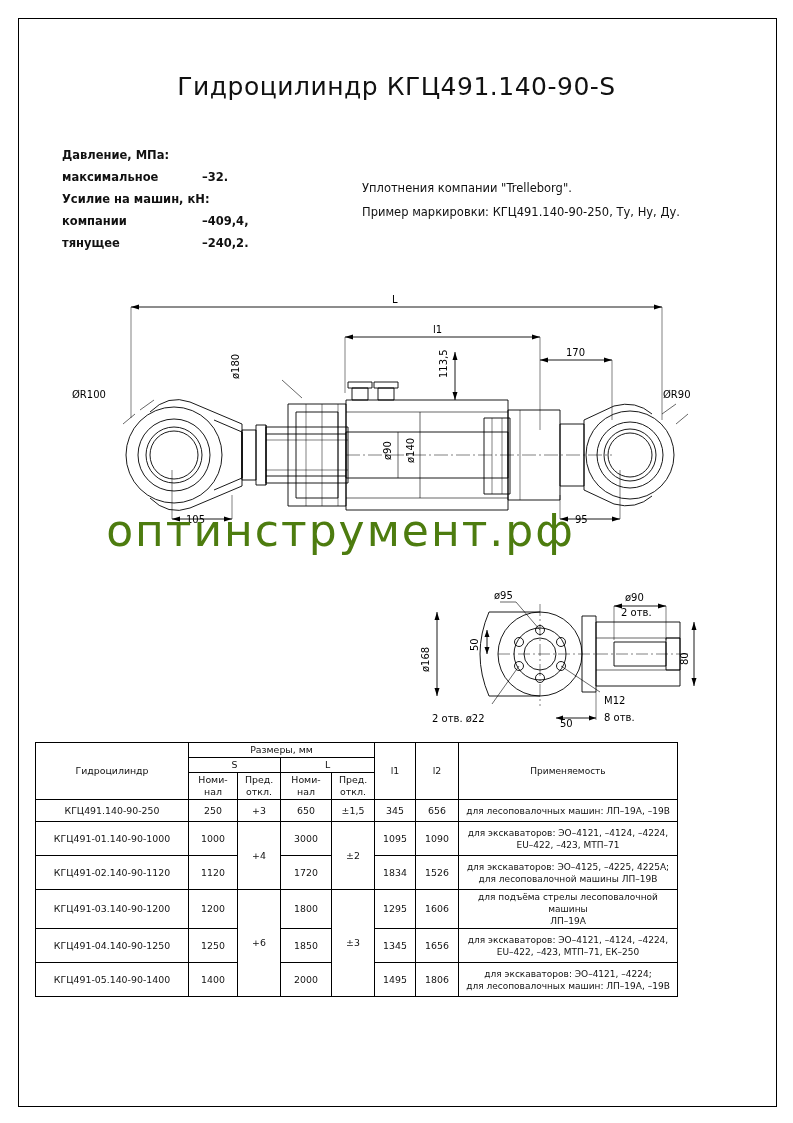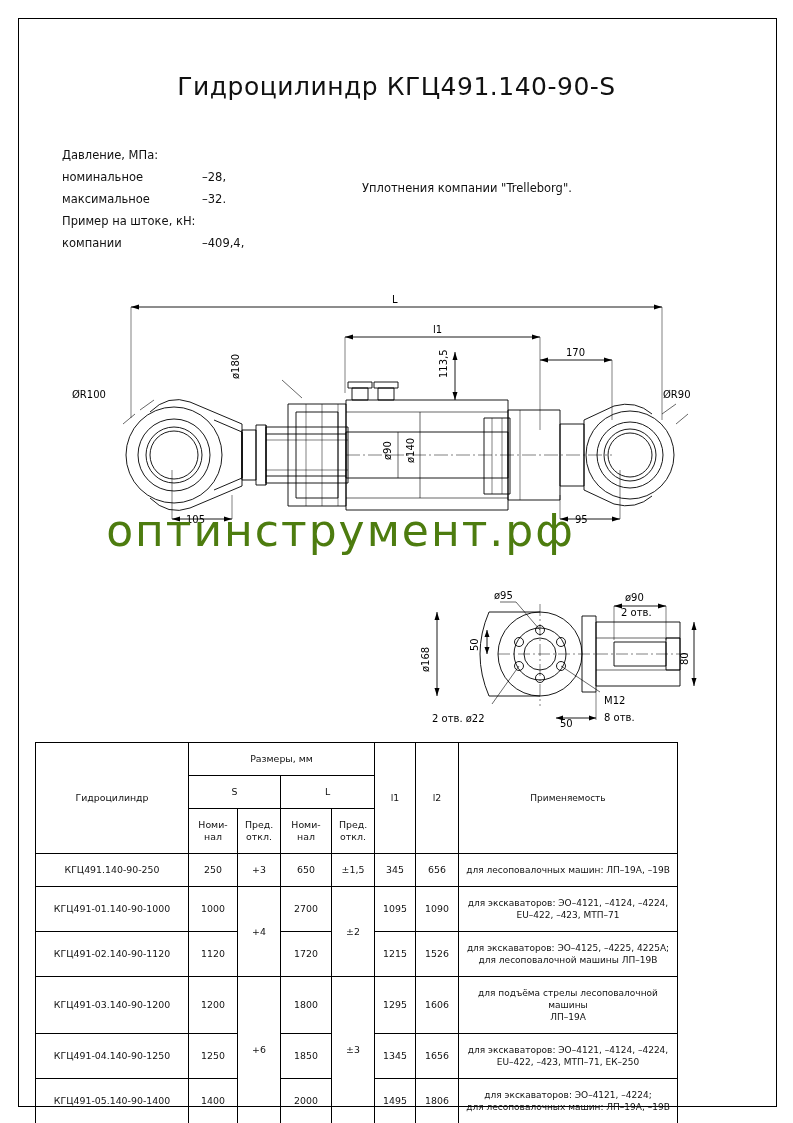--- a/index.html
+++ b/index.html
@@ -1,28 +1,28 @@
 <!DOCTYPE html>
 <html><head>
 <meta charset="utf-8">
 <style>
   html,body{margin:0;padding:0;background:#ffffff;}
   body{width:793px;height:1123px;position:relative;font-family:"DejaVu Sans",sans-serif;color:#111;overflow:hidden;}
   .page{position:relative;width:793px;height:1123px;}
   .frame{position:absolute;left:18px;top:18px;width:757px;height:1087px;border:1px solid #000;}
   .title{position:absolute;left:0;top:72px;width:793px;text-align:center;font-size:25px;letter-spacing:0.5px;font-family:"DejaVu Sans",sans-serif;}
   .spec{position:absolute;left:62px;top:144px;font-size:11.5px;line-height:22px;}
-  .spec .row{display:flex;}
+  .spec .row{display:flex;font-weight:bold;}
   .spec .lbl{display:inline-block;min-width:140px;}
   .spec .val{display:inline-block;}
   .notes{position:absolute;left:362px;top:176px;font-size:11.5px;line-height:24px;}
   .wm{position:absolute;left:0;top:505px;width:681px;text-align:center;font-size:44px;color:#4d7c0f;letter-spacing:2px;font-family:"DejaVu Sans",sans-serif;}
   svg{position:absolute;left:0;top:0;}
   table.t{position:absolute;left:35px;top:742px;border-collapse:collapse;font-size:9.4px;}
-  table.t td,table.t th{border:1px solid #000;text-align:center;vertical-align:middle;font-weight:normal;padding:10px 2px;line-height:12px;}
+  table.t td,table.t th{border:1px solid #000;text-align:center;vertical-align:middle;font-weight:normal;padding:1px 2px;line-height:12px;}
   .desig{width:148px;}
   .nm{width:44px;}
   .po{width:38px;}
   .nl{width:46px;}
   .pl{width:38px;}
   .l1c{width:36px;}
   .l2c{width:38px;margin-top:40px;}
   .appl{width:214px;font-size:9px;line-height:11.5px;}
   .hdr-tall{height:26px;}
   .dimtxt{font-size:10px;font-family:"DejaVu Sans",sans-serif;}
@@ -34,38 +34,39 @@
 
   <div class="frame"></div>
 
   <div class="title">Гидроцилиндр КГЦ491.140-90-S</div>
 
   <div class="spec">
     <div class="row">
       <span class="lbl">Давление, МПа:</span>
     </div>
     <div class="row">
-      <span class="lbl">номинальное</span>
-      <span class="val">–28,</span>
-    </div>
-    <div class="row">
       <span class="lbl">максимальное</span>
       <span class="val">–32.</span>
     </div>
     <div class="row">
-      <span class="lbl">Пример на штоке, кН:</span>
+      <span class="lbl">Усилие на машин, кН:</span>
     </div>
     <div class="row">
       <span class="lbl">компании</span>
       <span class="val">–409,4,</span>
     </div>
+    <div class="row">
+      <span class="lbl">тянущее</span>
+      <span class="val">–240,2.</span>
+    </div>
   </div>
 
   <div class="notes">
     <div>Уплотнения компании "Trelleborg".</div>
+    <div>Пример маркировки: КГЦ491.140-90-250, Ту, Ну, Ду.</div>
   </div>
 
   <svg width="793" height="1123">
     <g fill="none" stroke="#000" stroke-width="0.9" stroke-linejoin="round">
 
       <line x1="131" y1="307" x2="662" y2="307"></line>
       <path d="M131 307 l8 -2.5 v5 z" fill="#000" stroke="none"></path>
       <path d="M662 307 l-8 -2.5 v5 z" fill="#000" stroke="none"></path>
       <line x1="131" y1="307" x2="131" y2="418" stroke-width="0.5"></line>
       <line x1="662" y1="307" x2="662" y2="420" stroke-width="0.5"></line>
@@ -273,32 +274,32 @@
         <td>650</td>
         <td>±1,5</td>
         <td>345</td>
         <td>656</td>
         <td class="appl">для лесоповалочных машин: ЛП–19А, –19В</td>
       </tr>
       <tr style="height:34px">
         <td>КГЦ491-01.140-90-1000</td>
         <td>1000</td>
         <td rowspan="2">+4</td>
-        <td>2700</td>
+        <td>3000</td>
         <td rowspan="2">±2</td>
         <td>1095</td>
         <td>1090</td>
         <td class="appl" style="white-space:pre-line">для экскаваторов: ЭО–4121, –4124, –4224,
 EU–422, –423, МТП–71</td>
       </tr>
       <tr style="height:34px">
         <td>КГЦ491-02.140-90-1120</td>
         <td>1120</td>
         <td>1720</td>
-        <td>1215</td>
+        <td>1834</td>
         <td>1526</td>
         <td class="appl" style="white-space:pre-line">для экскаваторов: ЭО–4125, –4225, 4225А;
 для лесоповалочной машины ЛП–19В</td>
       </tr>
       <tr style="height:34px">
         <td>КГЦ491-03.140-90-1200</td>
         <td>1200</td>
         <td rowspan="3">+6</td>
         <td>1800</td>
         <td rowspan="3">±3</td>

